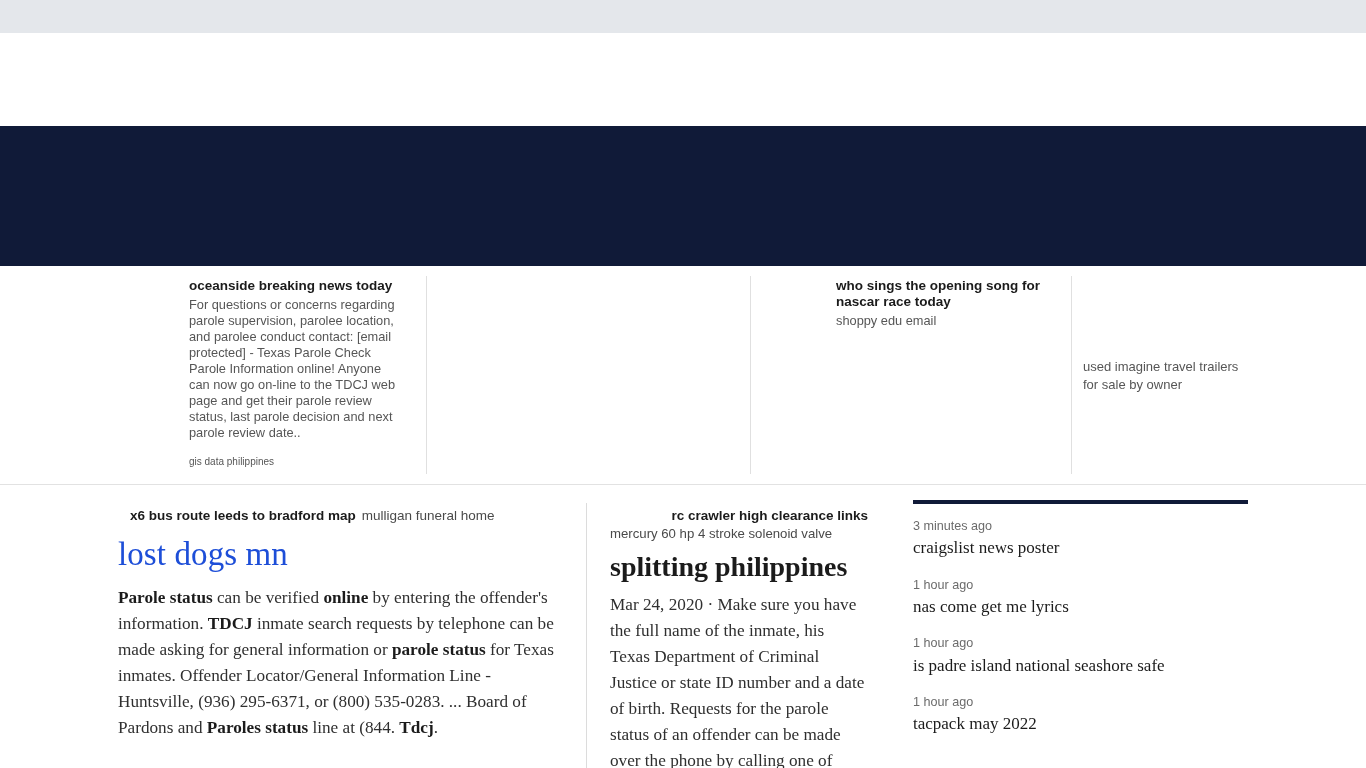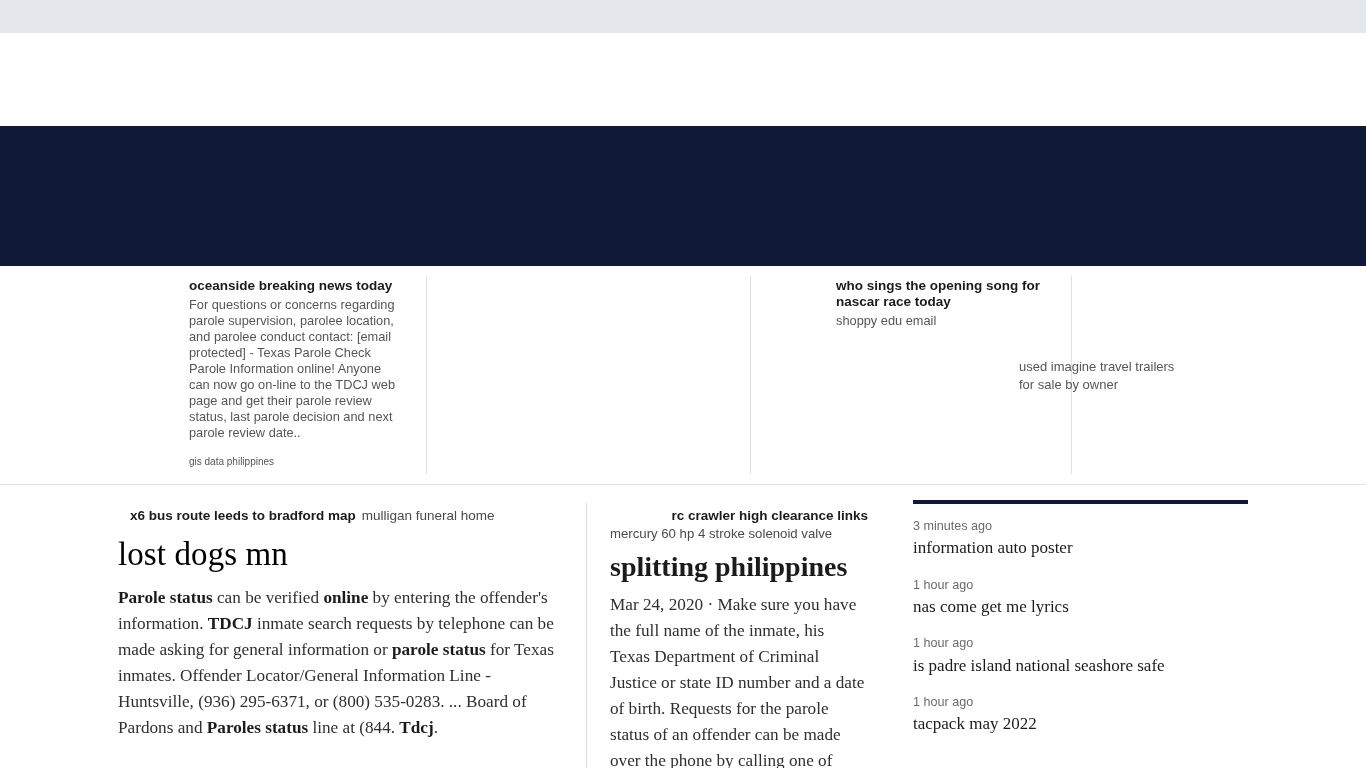--- a/index.html
+++ b/index.html
@@ -131,21 +131,21 @@
     border-bottom: 1px solid #e2e2e2;
   }
 
   .card {
     position: absolute;
     top: 12px;
   }
   .card.c1 { left: 189px; width: 214px; }
   .card.c2 { left: 510px; width: 222px; }
   .card.c3 { left: 836px; width: 222px; }
-  .card.c4 { left: 1019px; width: 172px; top: 92px; }
+  .card.c4 { left: 1083px; width: 172px; top: 92px; }
 
   .card-sep {
     position: absolute;
     top: 10px;
     width: 1px;
     height: 198px;
     background: #e0e0e0;
   }
   .card-sep.s1 { left: 426px; }
   .card-sep.s2 { left: 750px; }
@@ -197,21 +197,21 @@
     margin-bottom: 11px;
     white-space: nowrap;
   }
   .crumbs .crumb-main { font-weight: bold; color: #1b1b1b; margin-left: 12px; }
   .crumbs .crumb-sub  { font-weight: normal; color: #4a4a4a; margin-left: 6px; }
 
   .headline {
     font-family: "Liberation Serif", serif;
     font-size: 33px;
     font-weight: normal;
-    color: #000000;
+    color: #1d4ed8;
     line-height: 1.12;
     margin-bottom: 12px;
     letter-spacing: 0.1px;
   }
 
   .body-serif {
     font-family: "Liberation Serif", serif;
     font-size: 17.2px;
     color: #2f2f2f;
     line-height: 1.52;
@@ -360,21 +360,21 @@
       <div class="mid-crumb-sub">mercury 60 hp 4 stroke solenoid valve</div>
       <h2 class="mid-headline">splitting philippines</h2>
       <p class="mid-body">Mar 24, 2020 · Make sure you have the full name of the inmate, his Texas Department of Criminal Justice or state ID number and a date of birth. Requests for the parole status of an offender can be made over the phone by calling one of justice department’s telephone numbers. Parole status can be</p>
     </article>
 
     <aside class="col-right">
       <div class="rail-rule"></div>
 
       <div class="rail-item">
         <div class="rail-time">3 minutes ago</div>
-        <a class="rail-link" href="#">information auto poster</a>
+        <a class="rail-link" href="#">craigslist news poster</a>
       </div>
       <div class="rail-item">
         <div class="rail-time">1 hour ago</div>
         <a class="rail-link" href="#">nas come get me lyrics</a>
       </div>
       <div class="rail-item">
         <div class="rail-time">1 hour ago</div>
         <a class="rail-link" href="#">is padre island national seashore safe</a>
       </div>
       <div class="rail-item">

